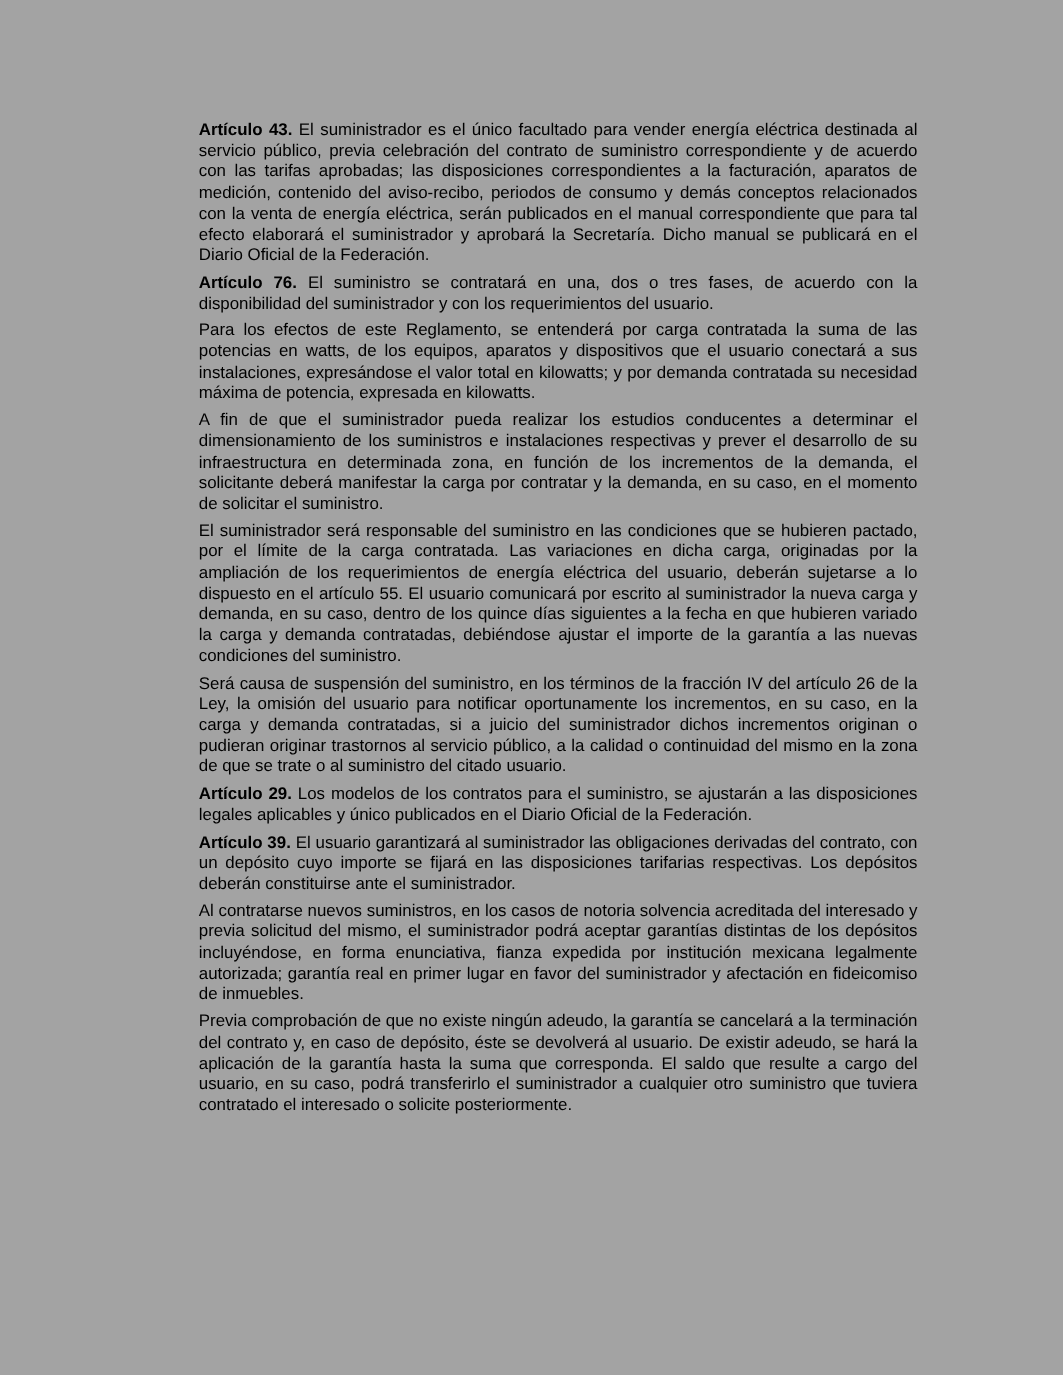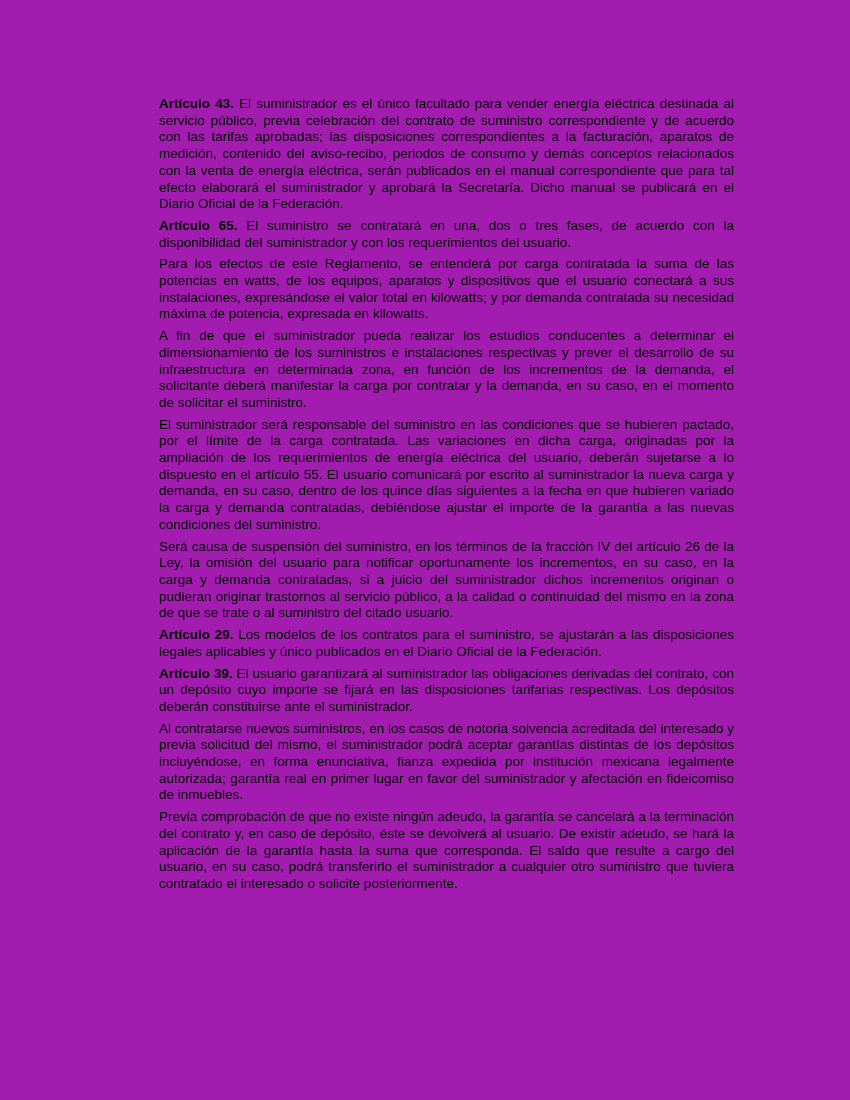--- a/index.html
+++ b/index.html
@@ -4,21 +4,21 @@
 <style>
   html, body {
     margin: 0;
     padding: 0;
     background: #ffffff;
   }
   .page {
     position: relative;
     width: 850px;
     height: 1100px;
-    background: #a21caf;
+    background: #a3a3a3;
     overflow: hidden;
   }
   .text-block {
     position: absolute;
     left: 159px;
     top: 96px;
     width: 575px;
     font-family: "Liberation Sans", "DejaVu Sans", sans-serif;
     font-size: 13.5px;
     line-height: 16.7px;
@@ -33,21 +33,21 @@
     font-weight: bold;
   }
 </style>
 </head>
 <body>
 
 <div class="page">
   <div class="text-block">
   <p><b>Artículo 43.</b> <span>El suministrador es el único facultado para vender energía eléctrica destinada al servicio público, previa celebración del contrato de suministro correspondiente y de acuerdo con las tarifas aprobadas; las disposiciones correspondientes a la facturación, aparatos de medición, contenido del aviso-recibo, periodos de consumo y demás conceptos relacionados con la venta de energía eléctrica, serán publicados en el manual correspondiente que para tal efecto elaborará el suministrador y aprobará la Secretaría. Dicho manual se publicará en el Diario Oficial de la Federación.</span></p>
 
-  <p><b>Artículo 65.</b> <span>El suministro se contratará en una, dos o tres fases, de acuerdo con la disponibilidad del suministrador y con los requerimientos del usuario.</span></p>
+  <p><b>Artículo 76.</b> <span>El suministro se contratará en una, dos o tres fases, de acuerdo con la disponibilidad del suministrador y con los requerimientos del usuario.</span></p>
 
 
   <p> <span>Para los efectos de este Reglamento, se entenderá por carga contratada la suma de las potencias en watts, de los equipos, aparatos y dispositivos que el usuario conectará a sus instalaciones, expresándose el valor total en kilowatts; y por demanda contratada su necesidad máxima de potencia, expresada en kilowatts.</span></p>
 
   <p> <span>A fin de que el suministrador pueda realizar los estudios conducentes a determinar el dimensionamiento de los suministros e instalaciones respectivas y prever el desarrollo de su infraestructura en determinada zona, en función de los incrementos de la demanda, el solicitante deberá manifestar la carga por contratar y la demanda, en su caso, en el momento de solicitar el suministro.</span></p>
 
   <p> <span>El suministrador será responsable del suministro en las condiciones que se hubieren pactado, por el límite de la carga contratada. Las variaciones en dicha carga, originadas por la ampliación de los requerimientos de energía eléctrica del usuario, deberán sujetarse a lo dispuesto en el artículo 55. El usuario comunicará por escrito al suministrador la nueva carga y demanda, en su caso, dentro de los quince días siguientes a la fecha en que hubieren variado la carga y demanda contratadas, debiéndose ajustar el importe de la garantía a las nuevas condiciones del suministro.</span></p>
 
   <p> <span>Será causa de suspensión del suministro, en los términos de la fracción IV del artículo 26 de la Ley, la omisión del usuario para notificar oportunamente los incrementos, en su caso, en la carga y demanda contratadas, si a juicio del suministrador dichos incrementos originan o pudieran originar trastornos al servicio público, a la calidad o continuidad del mismo en la zona de que se trate o al suministro del citado usuario.</span></p>
 

